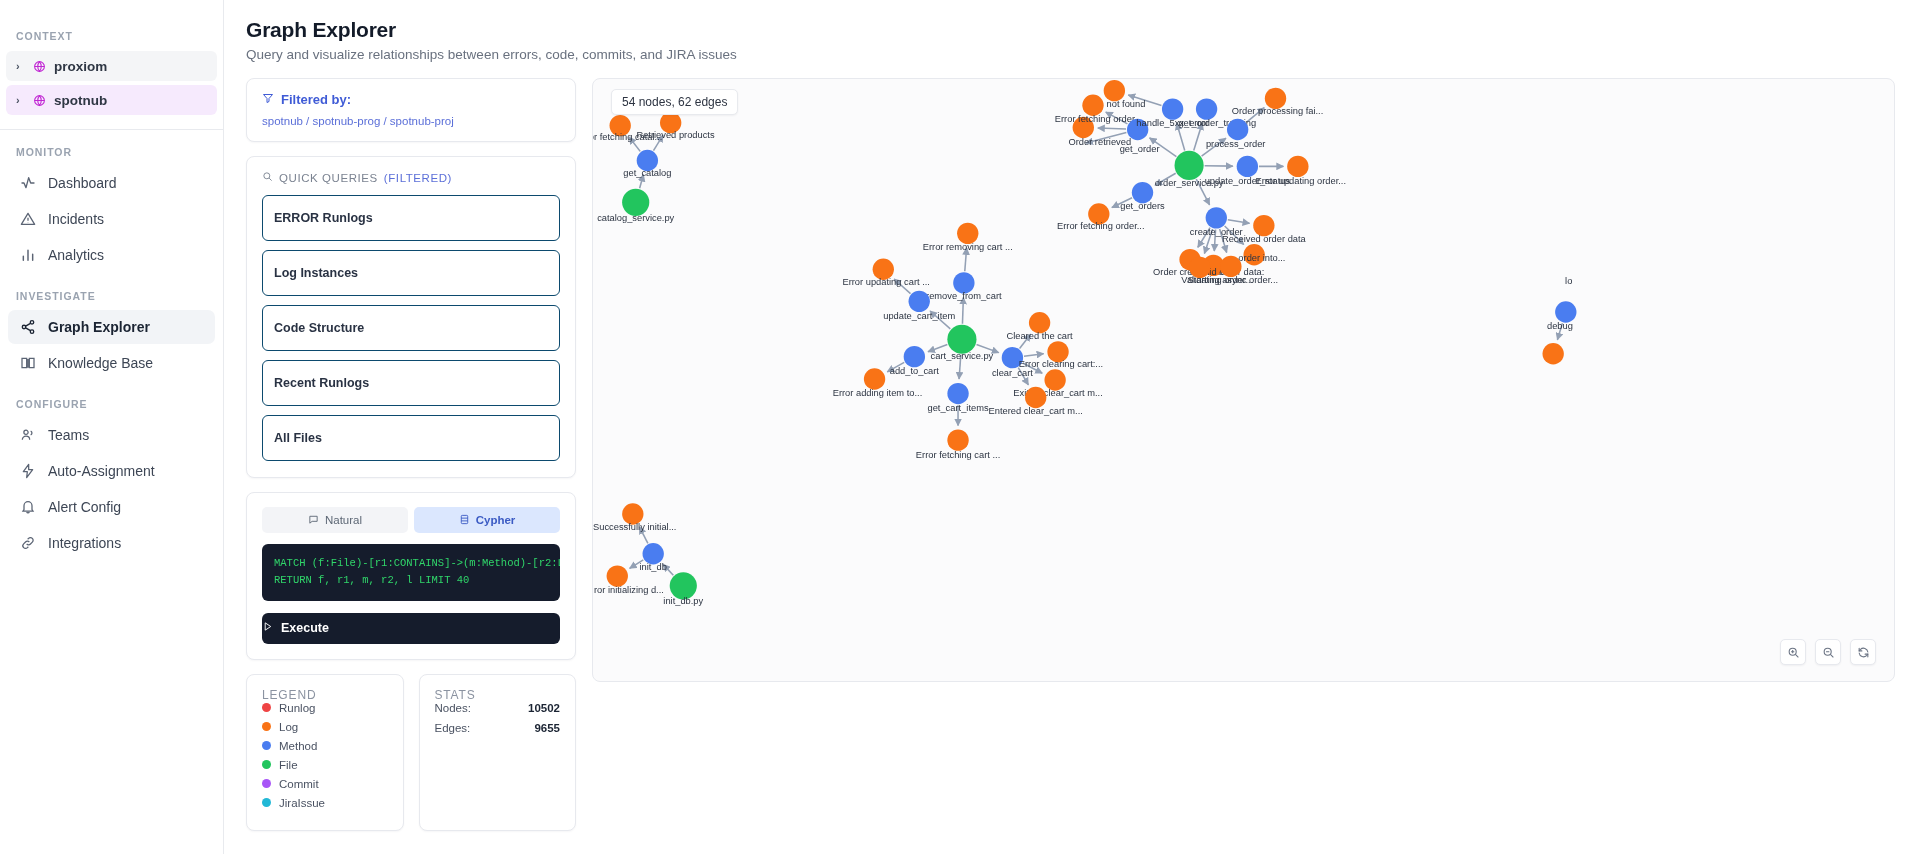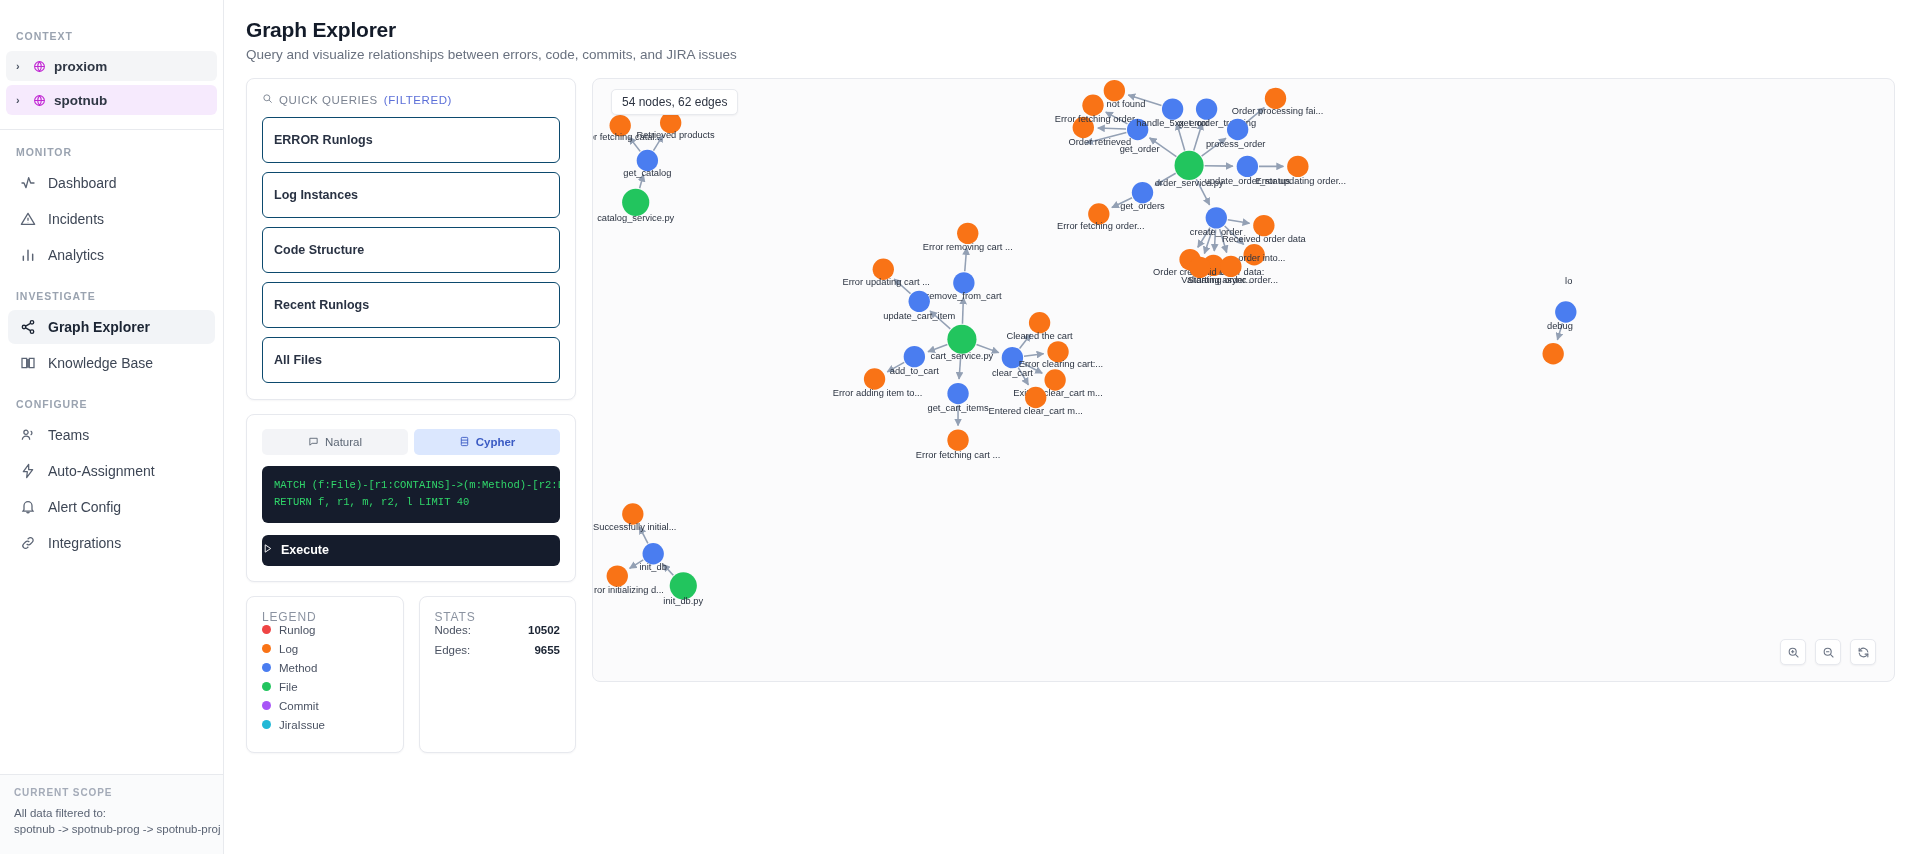--- a/index.html
+++ b/index.html
@@ -240,34 +240,38 @@
         <span class="ico">
             <svg width="16" height="16" viewBox="0 0 24 24" fill="none" stroke="currentColor" stroke-width="1.9">
               <path d="M10 13.5a4 4 0 0 0 5.7 0l2.8-2.8a4 4 0 1 0-5.7-5.7L11.5 6.3"></path>
               <path d="M14 10.5a4 4 0 0 0-5.7 0l-2.8 2.8a4 4 0 1 0 5.7 5.7l1.3-1.3"></path>
             </svg>
           </span>
         <span>Integrations</span>
       </div>
     </div>
 
-    <div class="scope">
-      <div class="scope-title">CURRENT SCOPE</div>
-      <div class="scope-line">All data filtered to:</div>
-      <div class="scope-line">spotnub -&gt; spotnub-prog -&gt; spotnub-proj</div>
-    </div>
   </aside>
 
   <main class="main">
     <h1 class="page-title">Graph Explorer</h1>
     <div class="page-sub">Query and visualize relationships between errors, code, commits, and JIRA issues</div>
 
     <div class="content">
       <div class="left-col">
 
+        <div class="card filter-card">
+          <div class="filter-head">
+            <span><svg width="12" height="12" viewBox="0 0 24 24" fill="none" stroke="currentColor" stroke-width="2" stroke-linejoin="round">
+                  <path d="M3 5h18l-7 8v6l-4 2v-8z"></path>
+                </svg></span>
+            <span>Filtered by:</span>
+          </div>
+          <div class="filter-path">spotnub / spotnub-prog / spotnub-proj</div>
+        </div>
 
         <div class="card qq-card">
           <div class="qq-head">
             <span><svg width="11" height="11" viewBox="0 0 24 24" fill="none" stroke="currentColor" stroke-width="2">
                   <circle cx="10.5" cy="10.5" r="6.5"></circle>
                   <path d="M15.5 15.5 21 21"></path>
                 </svg></span>
             <span>QUICK QUERIES</span>
             <span class="filtered">(FILTERED)</span>
           </div>

